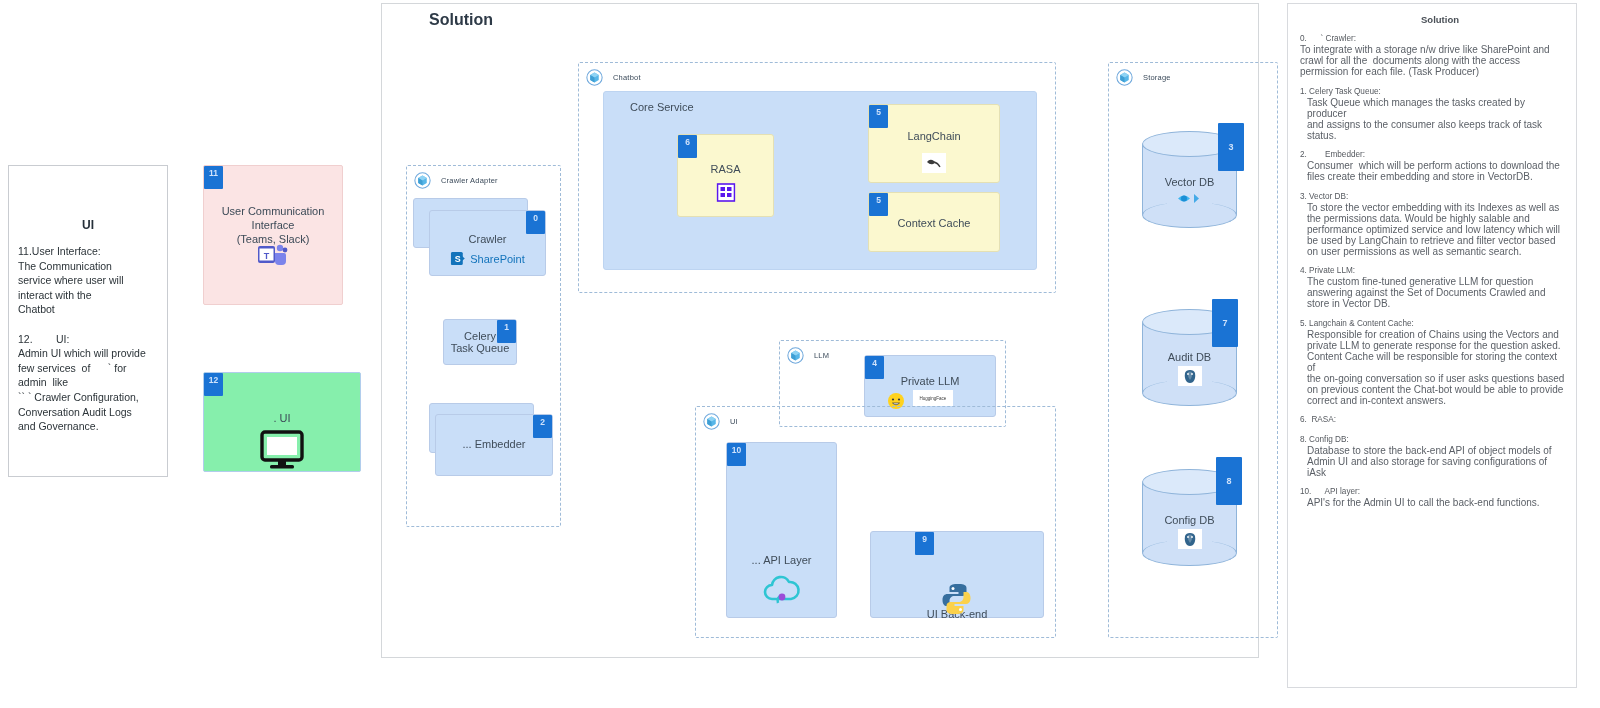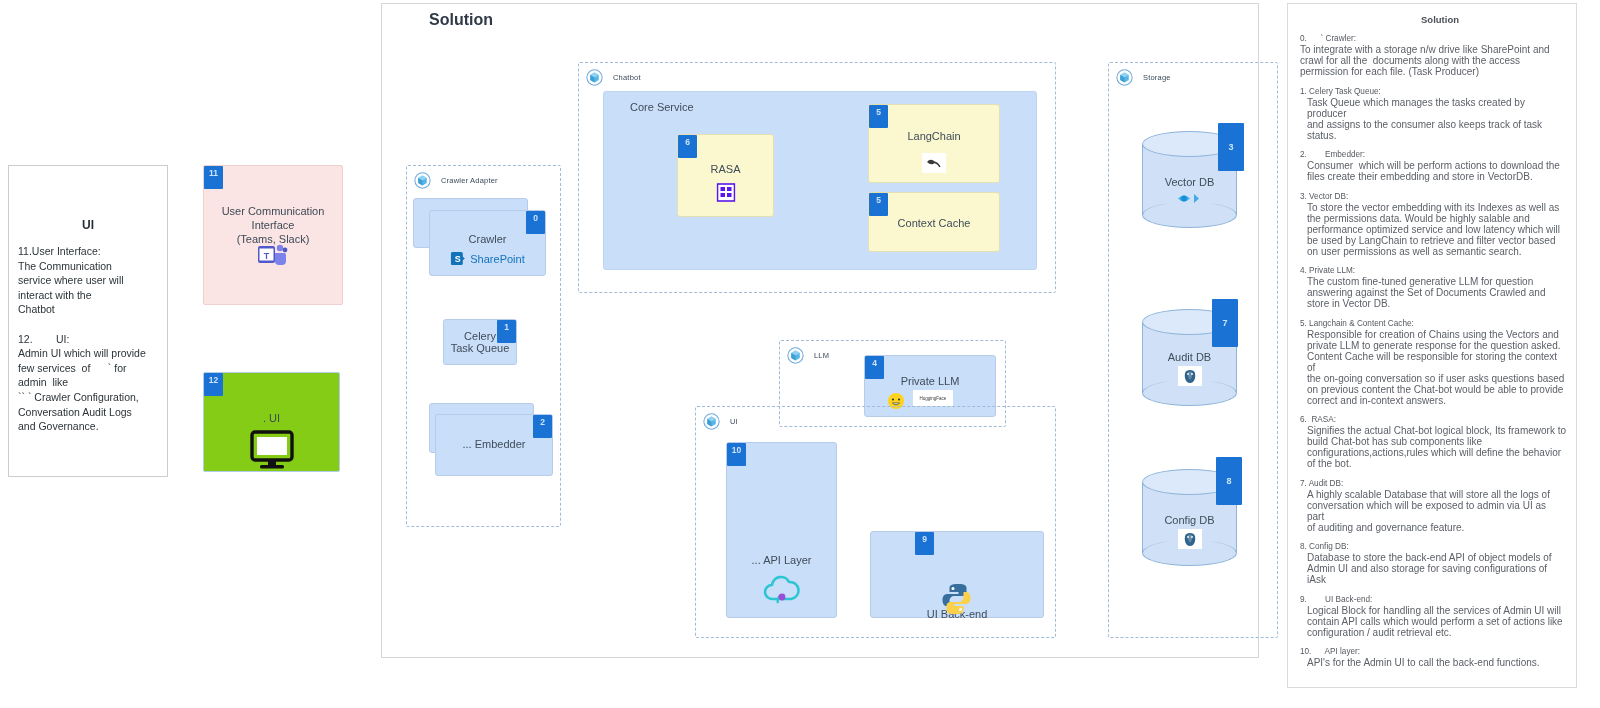--- a/index.html
+++ b/index.html
@@ -46,22 +46,22 @@
     font-size: 8.5px; font-weight: bold;
     width: 19px; height: 23px;
     display: flex; align-items: flex-start; justify-content: center;
     padding-top: 2px;
     border-radius: 1px;
   }
 
   .ucard { left: 203px; top: 165px; width: 140px; height: 140px;
            background: #fbe4e4; border-color: #f0cfcf; }
   .ucard .label { top: 38px; }
-  .adminui-card { left: 203px; top: 372px; width: 137px; height: 100px;
-                  background: #84cc16; border-color: #b1cdec; }
+  .adminui-card { left: 203px; top: 372px; width: 158px; height: 100px;
+                  background: #86efac; border-color: #b1cdec; }
   .adminui-card .label { top: 38px; }
 
   
   .group {
     position: absolute;
     border: 1px dashed #9fbbd8;
     border-radius: 2px;
     background: transparent;
   }
   .group-header {
@@ -467,43 +467,27 @@
           <div class="desc-head">5. Langchain &amp; Content Cache:</div>
           <div class="desc-body">Responsible for creation of Chains using the Vectors and
 private LLM to generate response for the question asked.
 Content Cache will be responsible for storing the context of
 the on-going conversation so if user asks questions based
 on previous content the Chat-bot would be able to provide
 correct and in-context answers.</div>
         </div>
         <div class="desc-item">
           <div class="desc-head">6.  RASA:</div>
-          <div class="desc-body">Signifies the actual Chat-bot logical block, Its framework to
-build Chat-bot has sub components like
-configurations,actions,rules which will define the behavior
-of the bot.</div>
-        </div>
-        <div class="desc-item">
-          <div class="desc-head">7. Audit DB:</div>
-          <div class="desc-body">A highly scalable Database that will store all the logs of
-conversation which will be exposed to admin via UI as part
-of auditing and governance feature.</div>
         </div>
         <div class="desc-item">
           <div class="desc-head">8. Config DB:</div>
           <div class="desc-body">Database to store the back-end API of object models of
 Admin UI and also storage for saving configurations of
 iAsk</div>
         </div>
         <div class="desc-item">
-          <div class="desc-head">9.        UI Back-end:</div>
-          <div class="desc-body">Logical Block for handling all the services of Admin UI will
-contain API calls which would perform a set of actions like
-configuration / audit retrieval etc.</div>
-        </div>
-        <div class="desc-item">
           <div class="desc-head">10.      API layer:</div>
           <div class="desc-body">API's for the Admin UI to call the back-end functions.</div>
         </div>
       </div>
   </div>
 
 </div>
 
 </body></html>

